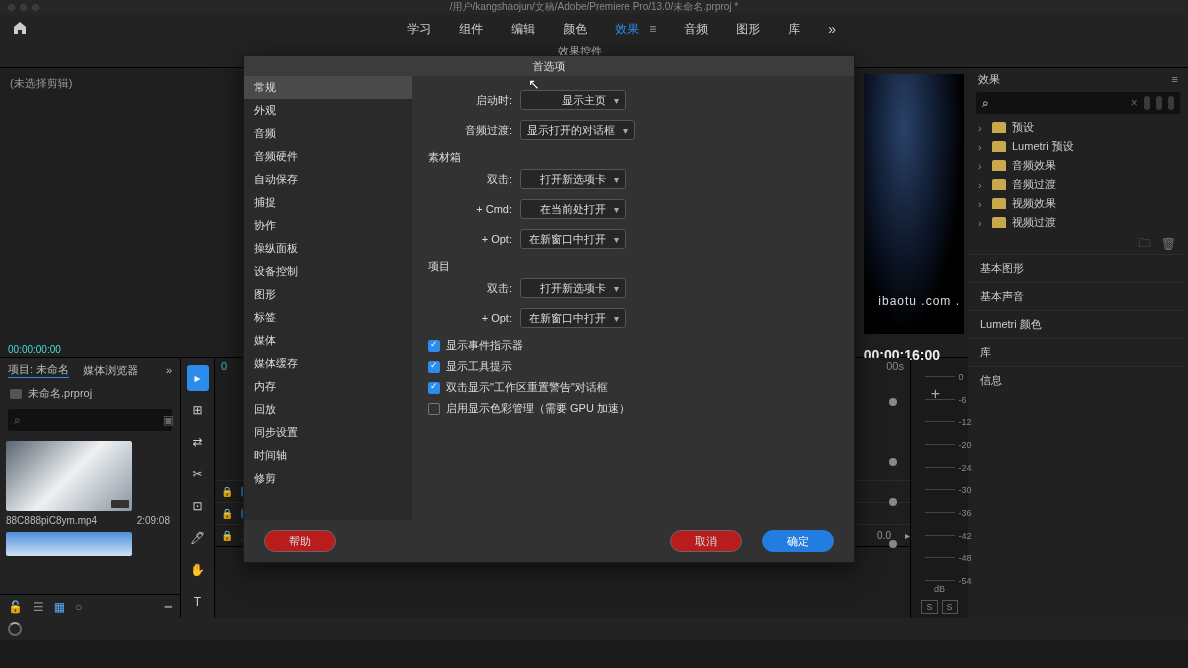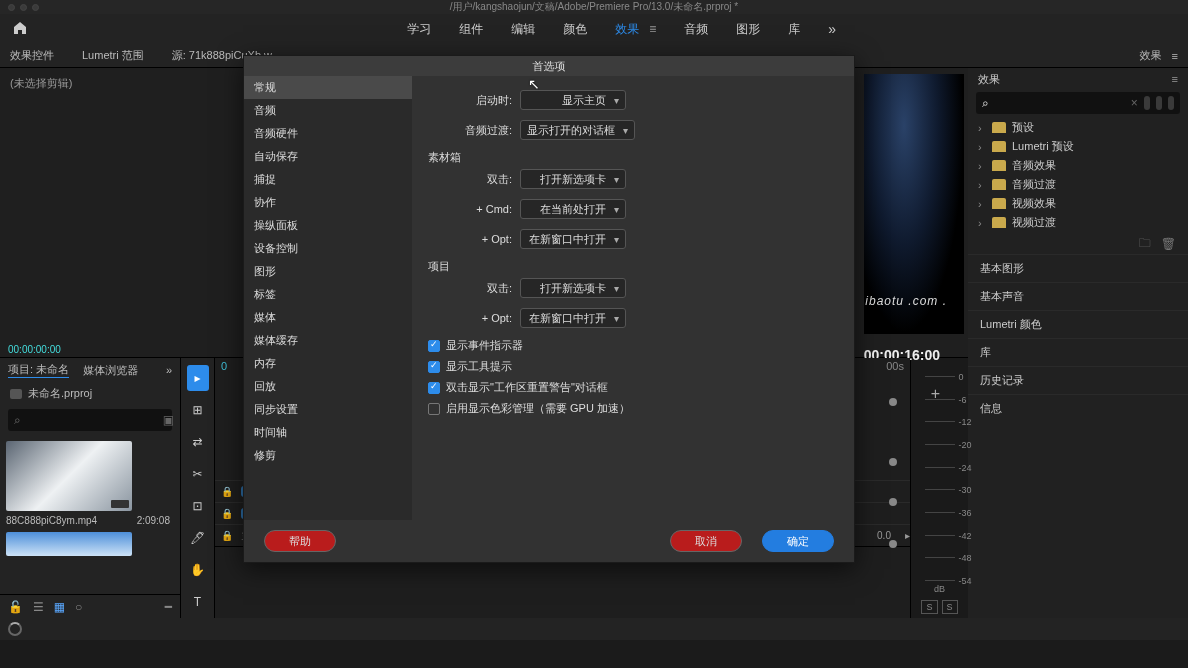--- a/index.html
+++ b/index.html
@@ -66,20 +66,21 @@
     .menubar .chev { color:#ccc; font-size:14px; }
     .subbar {
       height: 24px;
       background: #232323;
       display: flex;
       align-items: center;
       padding: 0 10px;
       font-size: 11px;
       color: #bbb;
       border-bottom: 1px solid #000;
+      flex-direction: column;
     }
     .subbar .tab { margin-right: 28px; }
     .subbar .rt { margin-left: auto; margin-right: 10px; }
     .subbar .rt2 { }
     .main {
       display: flex;
       height: 550px;
     }
     .left-mid { width: 968px; height:100%; display:flex; flex-direction:column; }
     .upper {
@@ -114,24 +115,23 @@
       position:absolute;
       inset:0;
       background-image: radial-gradient(circle, #fff 0.5px, transparent 0.5px);
       background-size: 6px 8px;
       opacity:0.25;
       transform: rotate(-15deg) scale(1.3,0.5);
       top:120px;
     }
     .watermark {
       position:absolute;
-      bottom:26px; right:17px;
+      bottom:26px; right:4px;
       color:#ddd; font-size:12px;
       letter-spacing:1px;
-      font-style:italic;
     }
     .tc-r {
       position:absolute;
       bottom:-6px; right:28px;
       color:#eee; font-size:14px; font-weight:bold;
     }
     .tool-ico {
       position:absolute;
       bottom:-46px; right:40px;
       color:#aaa;
@@ -489,36 +489,36 @@
     </div>
     <div class="fx-sep">
       <span>🗀</span>
       <span>🗑</span>
     </div>
     <div class="rp-list">
       <div class="item">基本图形</div>
       <div class="item">基本声音</div>
       <div class="item">Lumetri 颜色</div>
       <div class="item">库</div>
-      <div class="item">历史记录</div>
       <div class="item">信息</div>
     </div>
   </div>
 </div>
 
 <div class="footer">
   <div class="spin"></div>
 </div>
 
 <div class="modal">
   <div class="m-title">首选项</div>
   <span class="cursor-ptr" style="left:284px;top:20px">↖</span>
   <div class="m-body">
     <div class="m-side">
       <div class="mi sel">常规</div>
+      <div class="mi">外观</div>
       <div class="mi">音频</div>
       <div class="mi">音频硬件</div>
       <div class="mi">自动保存</div>
       <div class="mi">捕捉</div>
       <div class="mi">协作</div>
       <div class="mi">操纵面板</div>
       <div class="mi">设备控制</div>
       <div class="mi">图形</div>
       <div class="mi">标签</div>
       <div class="mi">媒体</div>

